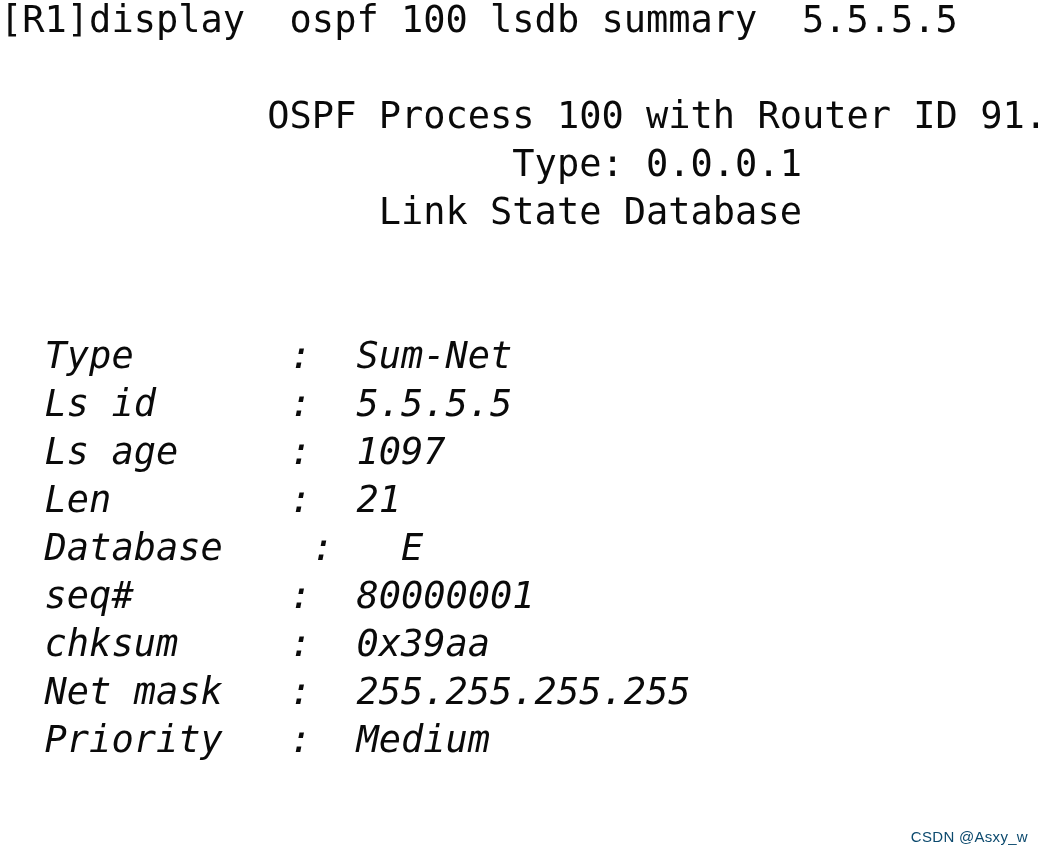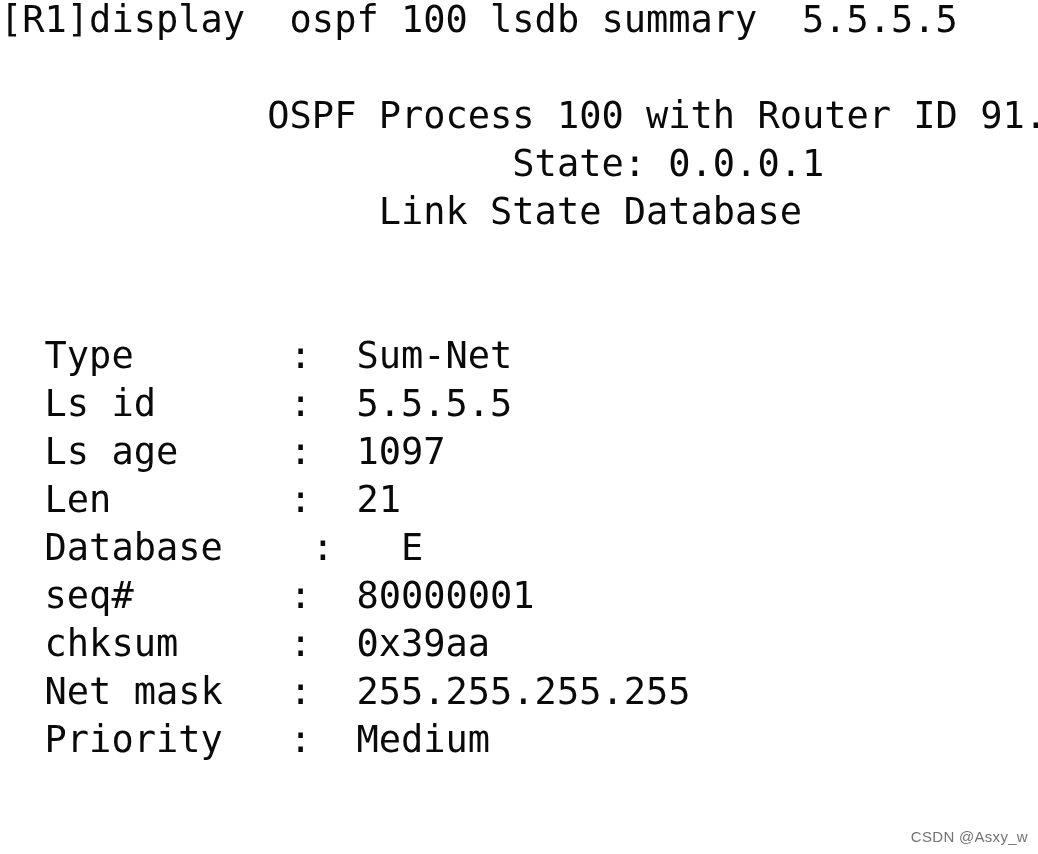--- a/index.html
+++ b/index.html
@@ -62,47 +62,48 @@
     top: 332px;
   }
 
   .lsa-row {
     display: block;
     white-space: pre;
     height: 48px;
     line-height: 48px;
     font-size: 37px;
     color: #0a0a0a;
+    font-style: italic;
   }
 
   #watermark {
     position: absolute;
     right: 10px;
     bottom: 8px;
     font-family: "Liberation Sans", sans-serif;
     font-size: 15px;
     line-height: 18px;
-    color: #737373;
+    color: #0c4a6e;
     letter-spacing: 0.3px;
     white-space: pre;
     user-select: none;
   }
 </style>
 </head>
 <body>
 
 <div id="screen">
 
   <div id="cmd-line" class="term">
     <span class="line">[R1]display  ospf 100 lsdb summary  5.5.5.5</span>
   </div>
 
   <div id="banner" class="term">
     <span class="line">            OSPF Process 100 with Router ID 91.1.1.</span>
-    <span class="line">                       State: 0.0.0.1</span>
+    <span class="line">                       Type: 0.0.0.1</span>
     <span class="line">                 Link State Database</span>
   </div>
 
   <div id="lsa-block" class="term">
     <span class="lsa-row">  Type       :  Sum-Net</span>
     <span class="lsa-row">  Ls id      :  5.5.5.5</span>
     <span class="lsa-row">  Ls age     :  1097</span>
     <span class="lsa-row">  Len        :  21</span>
     <span class="lsa-row">  Database    :   E</span>
     <span class="lsa-row">  seq#       :  80000001</span>

